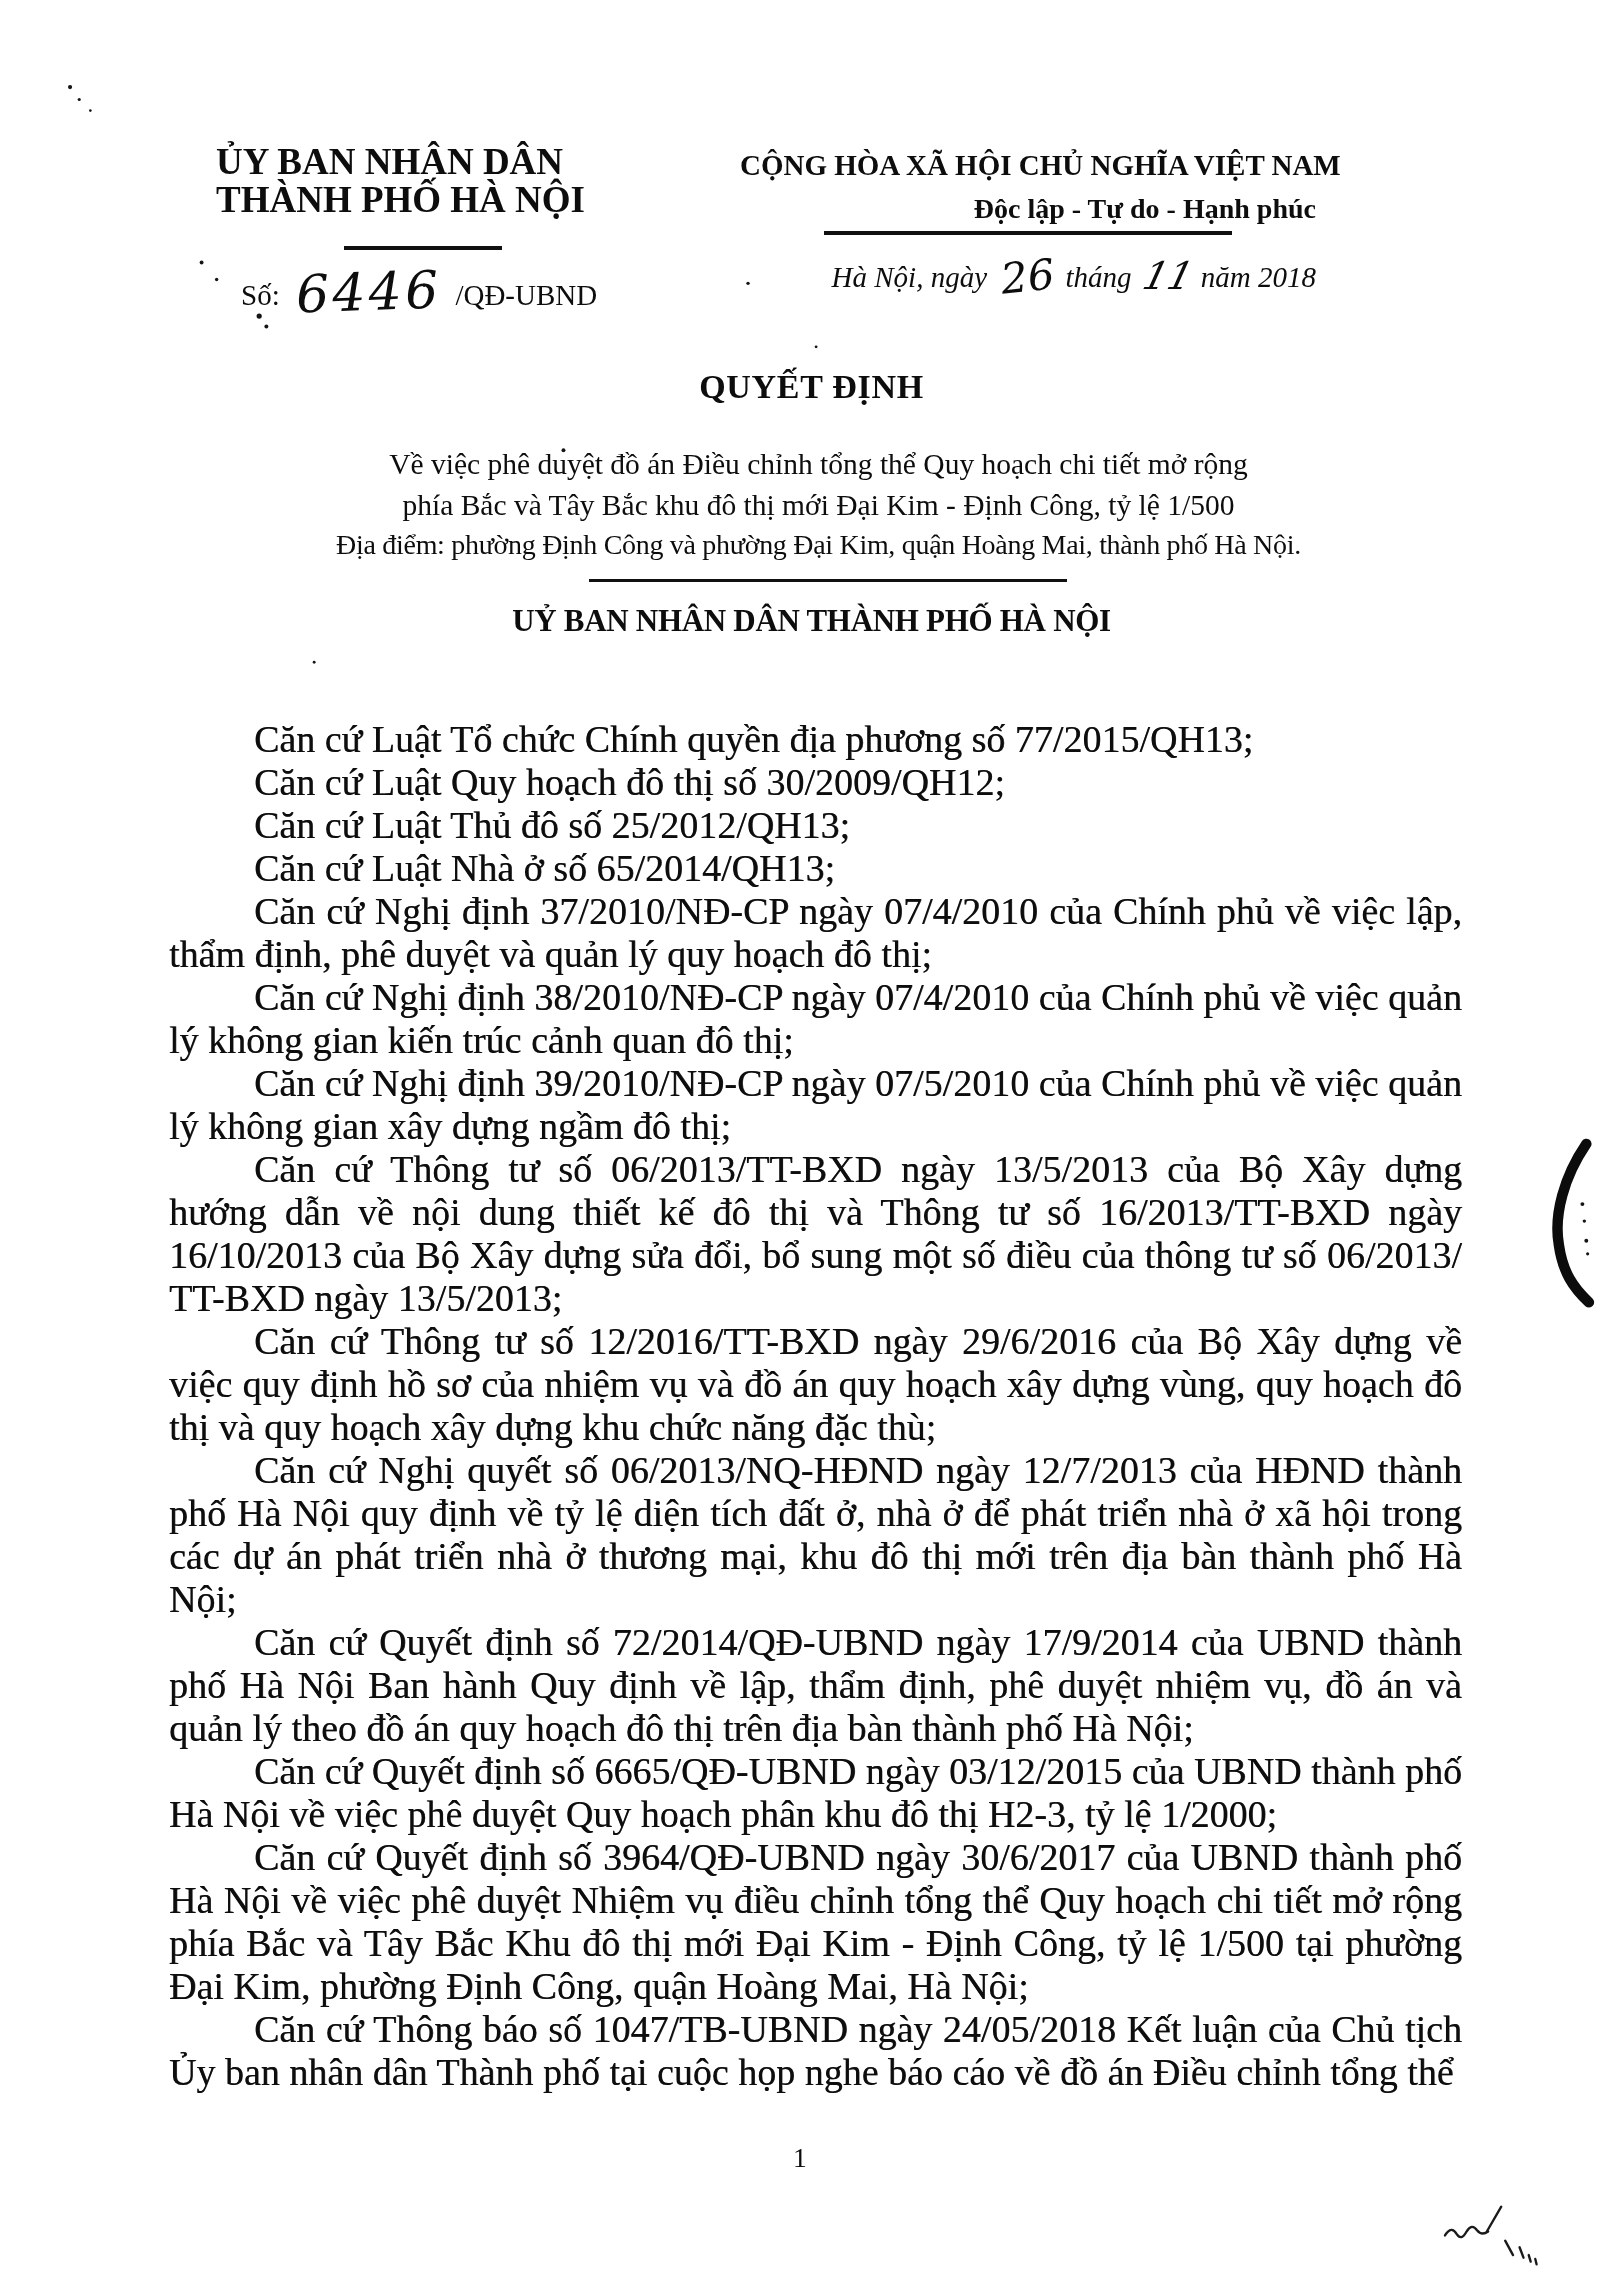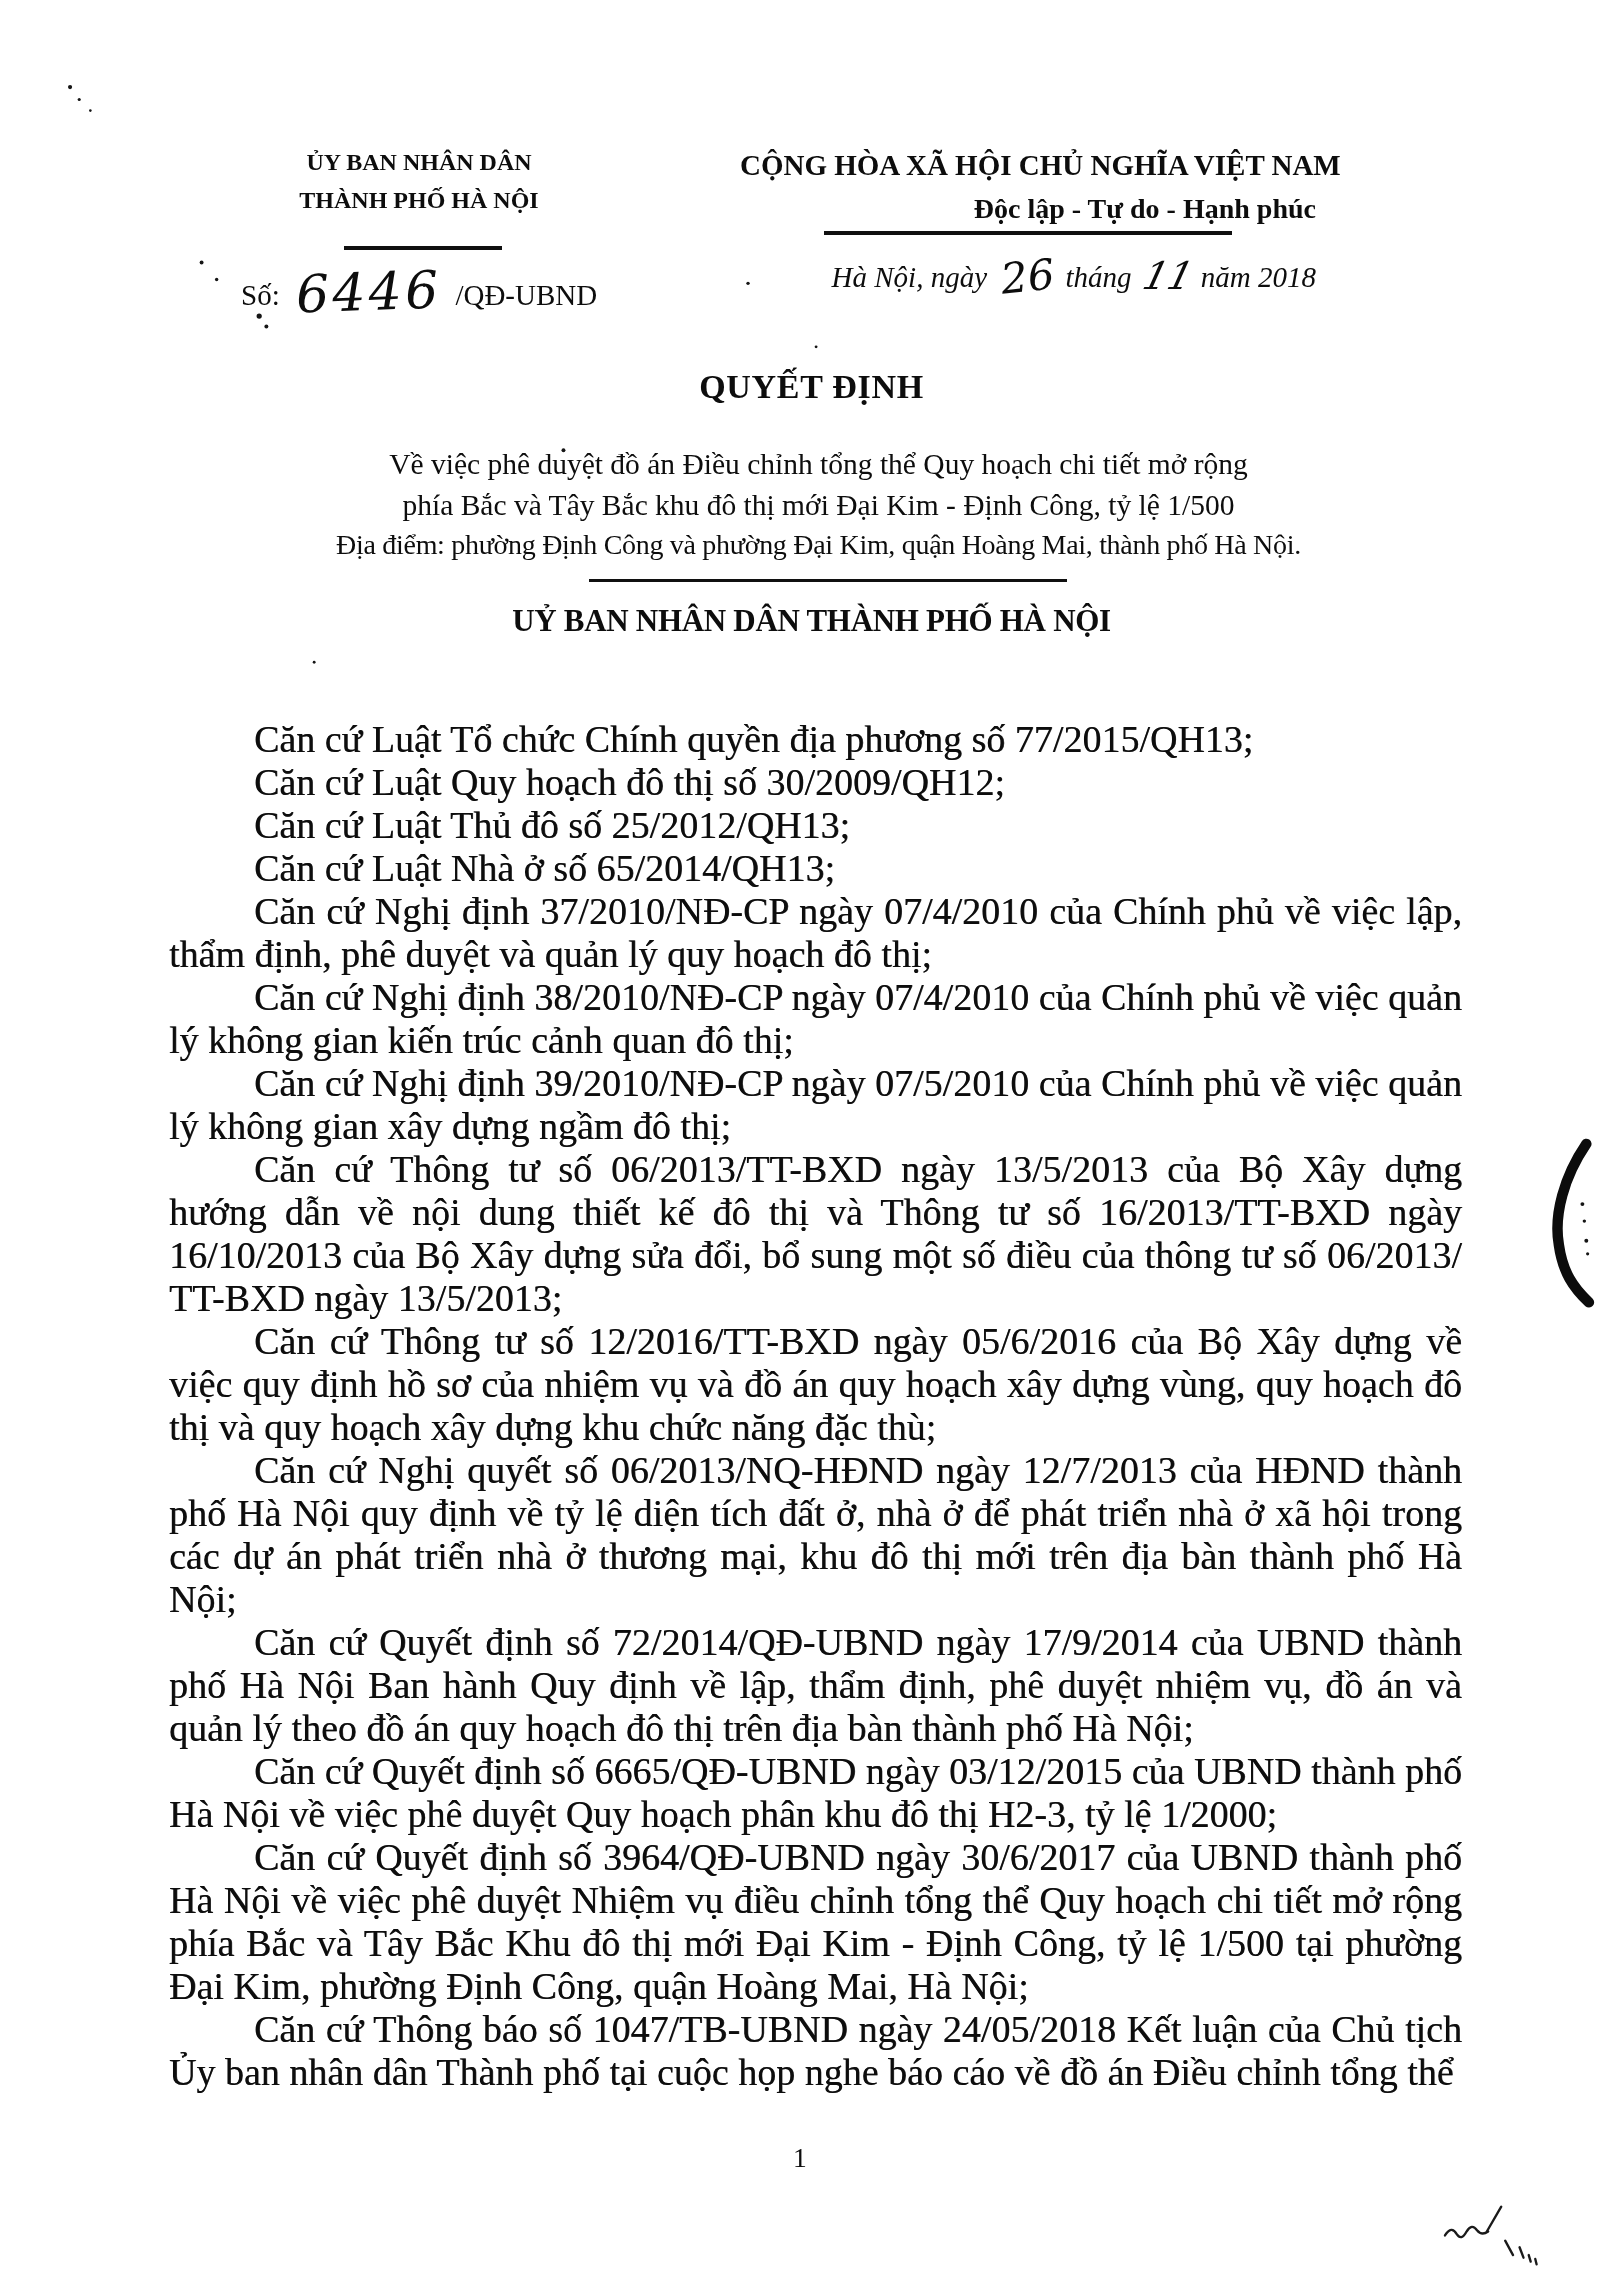--- a/index.html
+++ b/index.html
@@ -10,21 +10,21 @@
     color: #0d0d0d;
     position: relative;
     overflow: hidden;
   }
   .page { position: absolute; inset: 0; }
 
   .marks { position: absolute; left: 0; top: 0; pointer-events: none; }
 
   .hdr-left {
     position: absolute; left: 216px; top: 143px; width: 406px;
-    text-align: center; font-weight: bold; font-size: 24px; line-height: 38px;
+    font-weight: bold; font-size: 37px; line-height: 38px;
     letter-spacing: 0px; white-space: nowrap;
   }
   .hdr-left-underline {
     position: absolute; left: 344px; top: 246px; width: 158px; height: 3.9px;
     background: #101010;
   }
   .so-line {
     position: absolute; left: 241px; top: 267px; width: 458px;
     font-size: 29px; white-space: nowrap;
   }
@@ -159,21 +159,21 @@
 
   <div class="doc-body">
     <p>Căn cứ Luật Tổ chức Chính quyền địa phương số 77/2015/QH13;</p>
     <p>Căn cứ Luật Quy hoạch đô thị số 30/2009/QH12;</p>
     <p>Căn cứ Luật Thủ đô số 25/2012/QH13;</p>
     <p>Căn cứ Luật Nhà ở số 65/2014/QH13;</p>
     <p>Căn cứ Nghị định 37/2010/NĐ-CP ngày 07/4/2010 của Chính phủ về việc lập, thẩm định, phê duyệt và quản lý quy hoạch đô thị;</p>
     <p>Căn cứ Nghị định 38/2010/NĐ-CP ngày 07/4/2010 của Chính phủ về việc quản lý không gian kiến trúc cảnh quan đô thị;</p>
     <p>Căn cứ Nghị định 39/2010/NĐ-CP ngày 07/5/2010 của Chính phủ về việc quản lý không gian xây dựng ngầm đô thị;</p>
     <p>Căn cứ Thông tư số 06/2013/TT-BXD ngày 13/5/2013 của Bộ Xây dựng hướng dẫn về nội dung thiết kế đô thị và Thông tư số 16/2013/TT-BXD ngày 16/10/2013 của Bộ Xây dựng sửa đổi, bổ sung một số điều của thông tư số 06/2013/ TT-BXD ngày 13/5/2013;</p>
-    <p>Căn cứ Thông tư số 12/2016/TT-BXD ngày 05/6/2016 của Bộ Xây dựng về việc quy định hồ sơ của nhiệm vụ và đồ án quy hoạch xây dựng vùng, quy hoạch đô thị và quy hoạch xây dựng khu chức năng đặc thù;</p>
+    <p>Căn cứ Thông tư số 12/2016/TT-BXD ngày 29/6/2016 của Bộ Xây dựng về việc quy định hồ sơ của nhiệm vụ và đồ án quy hoạch xây dựng vùng, quy hoạch đô thị và quy hoạch xây dựng khu chức năng đặc thù;</p>
     <p>Căn cứ Nghị quyết số 06/2013/NQ-HĐND ngày 12/7/2013 của HĐND thành phố Hà Nội quy định về tỷ lệ diện tích đất ở, nhà ở để phát triển nhà ở xã hội trong các dự án phát triển nhà ở thương mại, khu đô thị mới trên địa bàn thành phố Hà Nội;</p>
     <p>Căn cứ Quyết định số 72/2014/QĐ-UBND ngày 17/9/2014 của UBND thành phố Hà Nội Ban hành Quy định về lập, thẩm định, phê duyệt nhiệm vụ, đồ án và quản lý theo đồ án quy hoạch đô thị trên địa bàn thành phố Hà Nội;</p>
     <p>Căn cứ Quyết định số 6665/QĐ-UBND ngày 03/12/2015 của UBND thành phố Hà Nội về việc phê duyệt Quy hoạch phân khu đô thị H2-3, tỷ lệ 1/2000;</p>
     <p>Căn cứ Quyết định số 3964/QĐ-UBND ngày 30/6/2017 của UBND thành phố Hà Nội về việc phê duyệt Nhiệm vụ điều chỉnh tổng thể Quy hoạch chi tiết mở rộng phía Bắc và Tây Bắc Khu đô thị mới Đại Kim - Định Công, tỷ lệ 1/500 tại phường Đại Kim, phường Định Công, quận Hoàng Mai, Hà Nội;</p>
     <p>Căn cứ Thông báo số 1047/TB-UBND ngày 24/05/2018 Kết luận của Chủ tịch Ủy ban nhân dân Thành phố tại cuộc họp nghe báo cáo về đồ án Điều chỉnh tổng thể</p>
   </div>
 
   <div class="page-number">1</div>
 
 </div>

